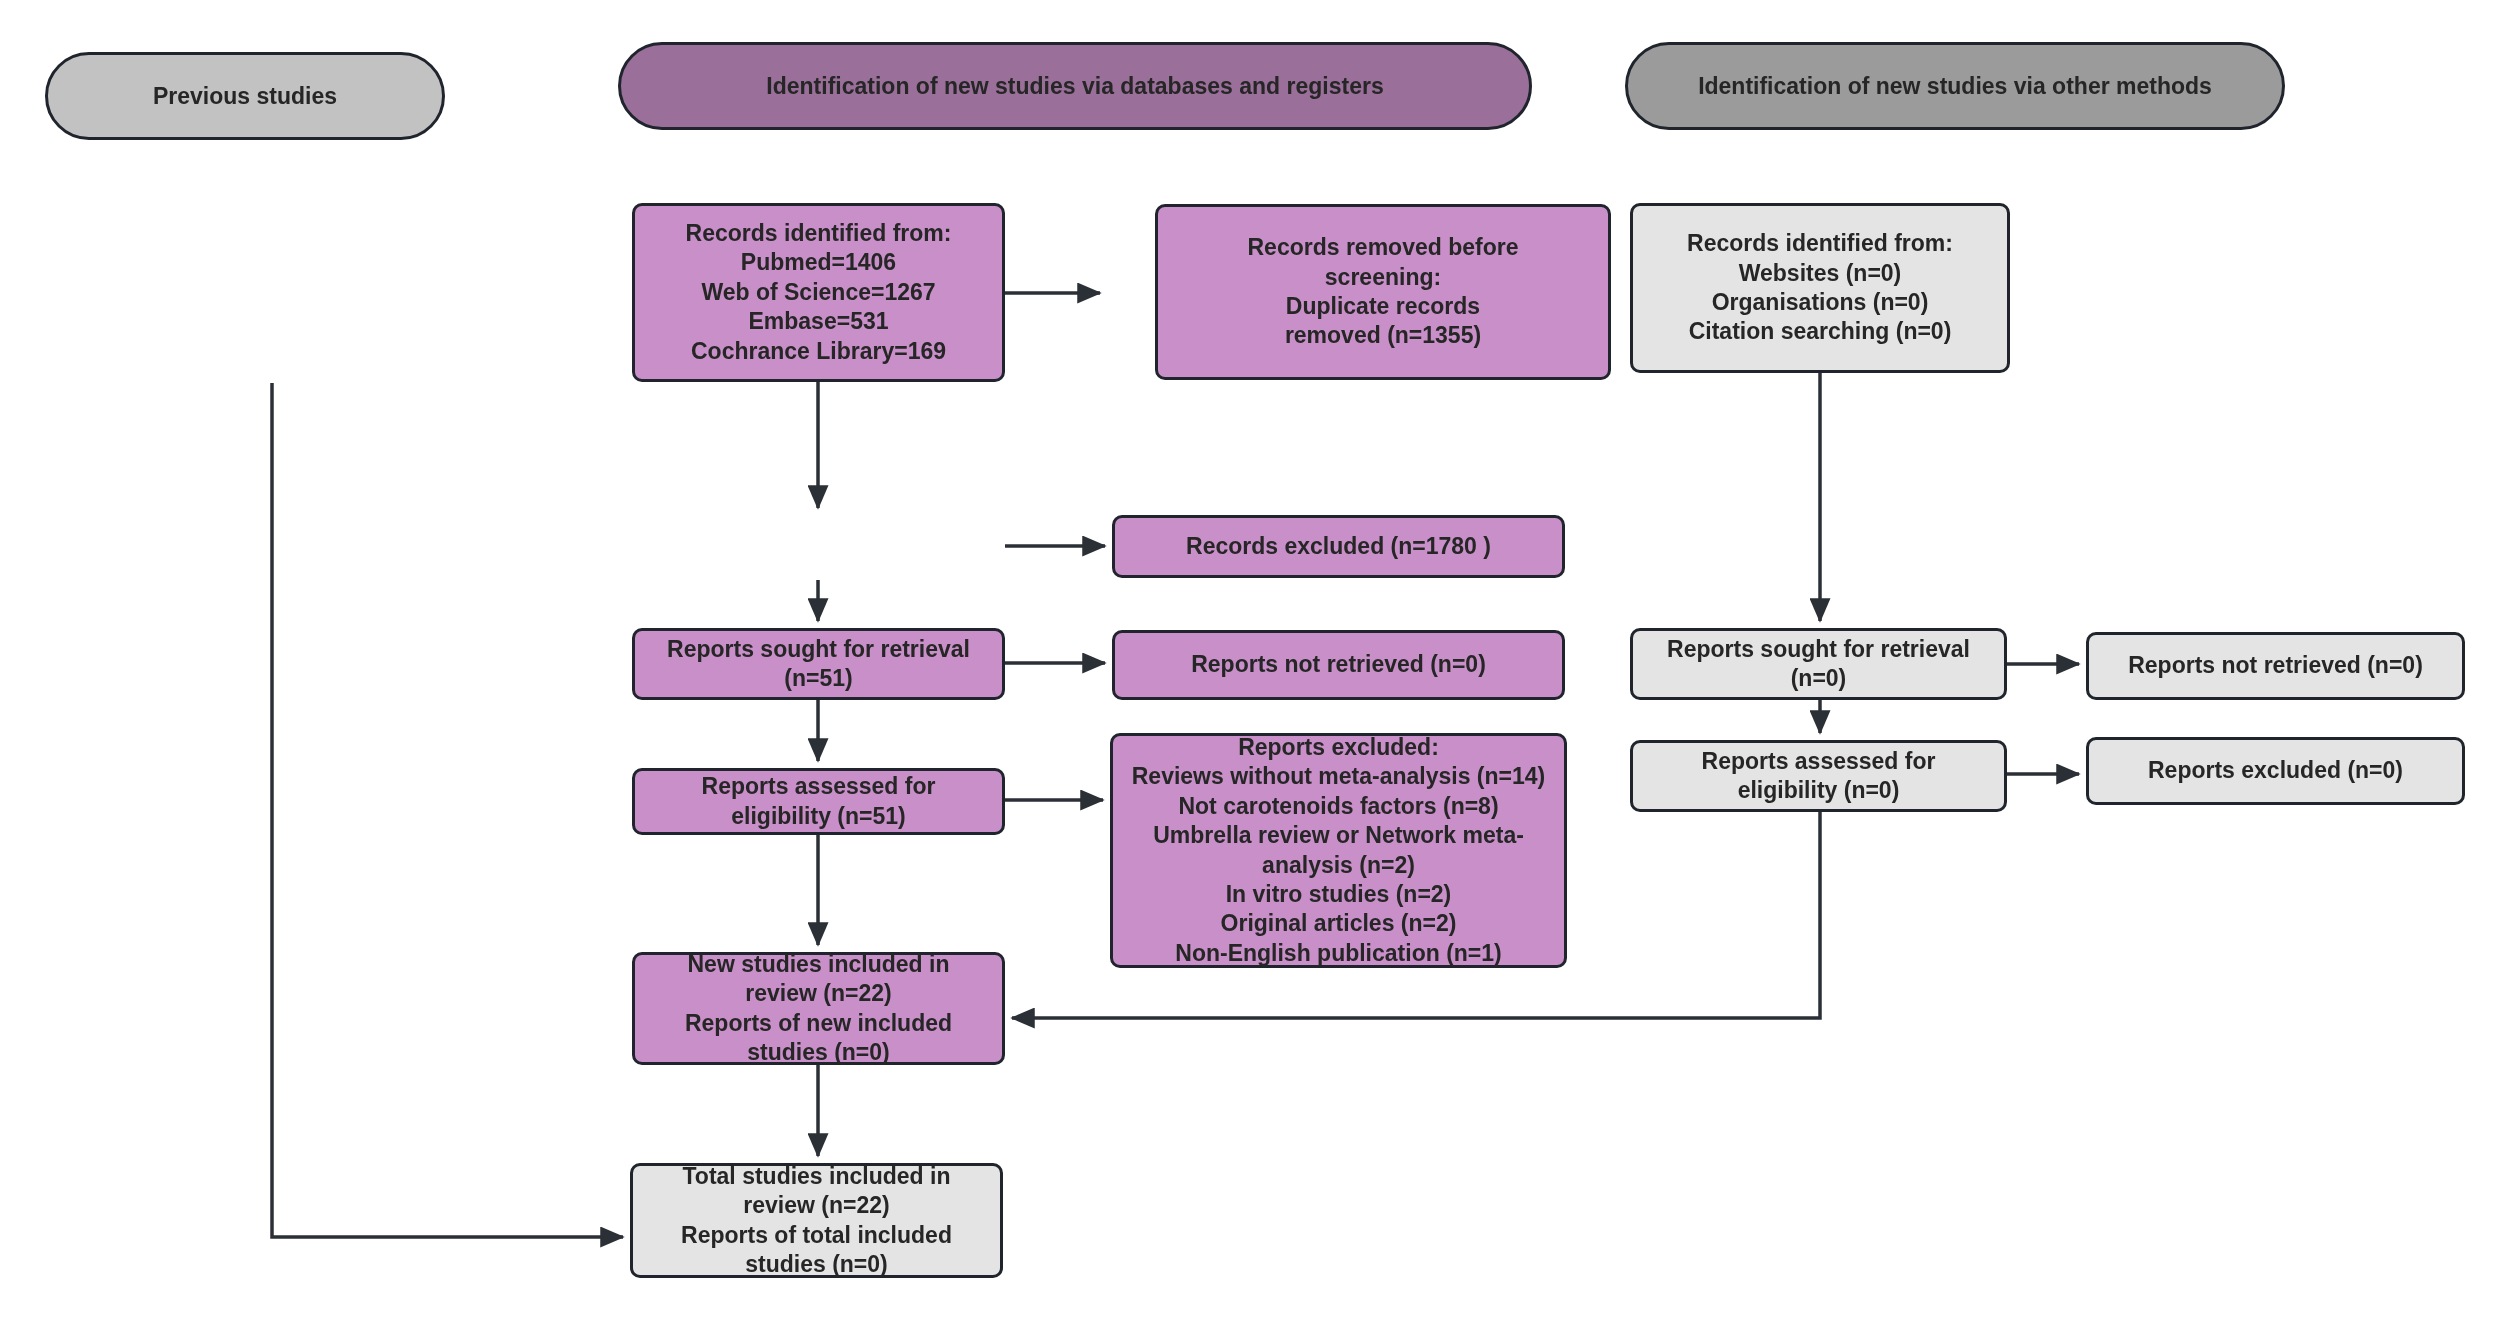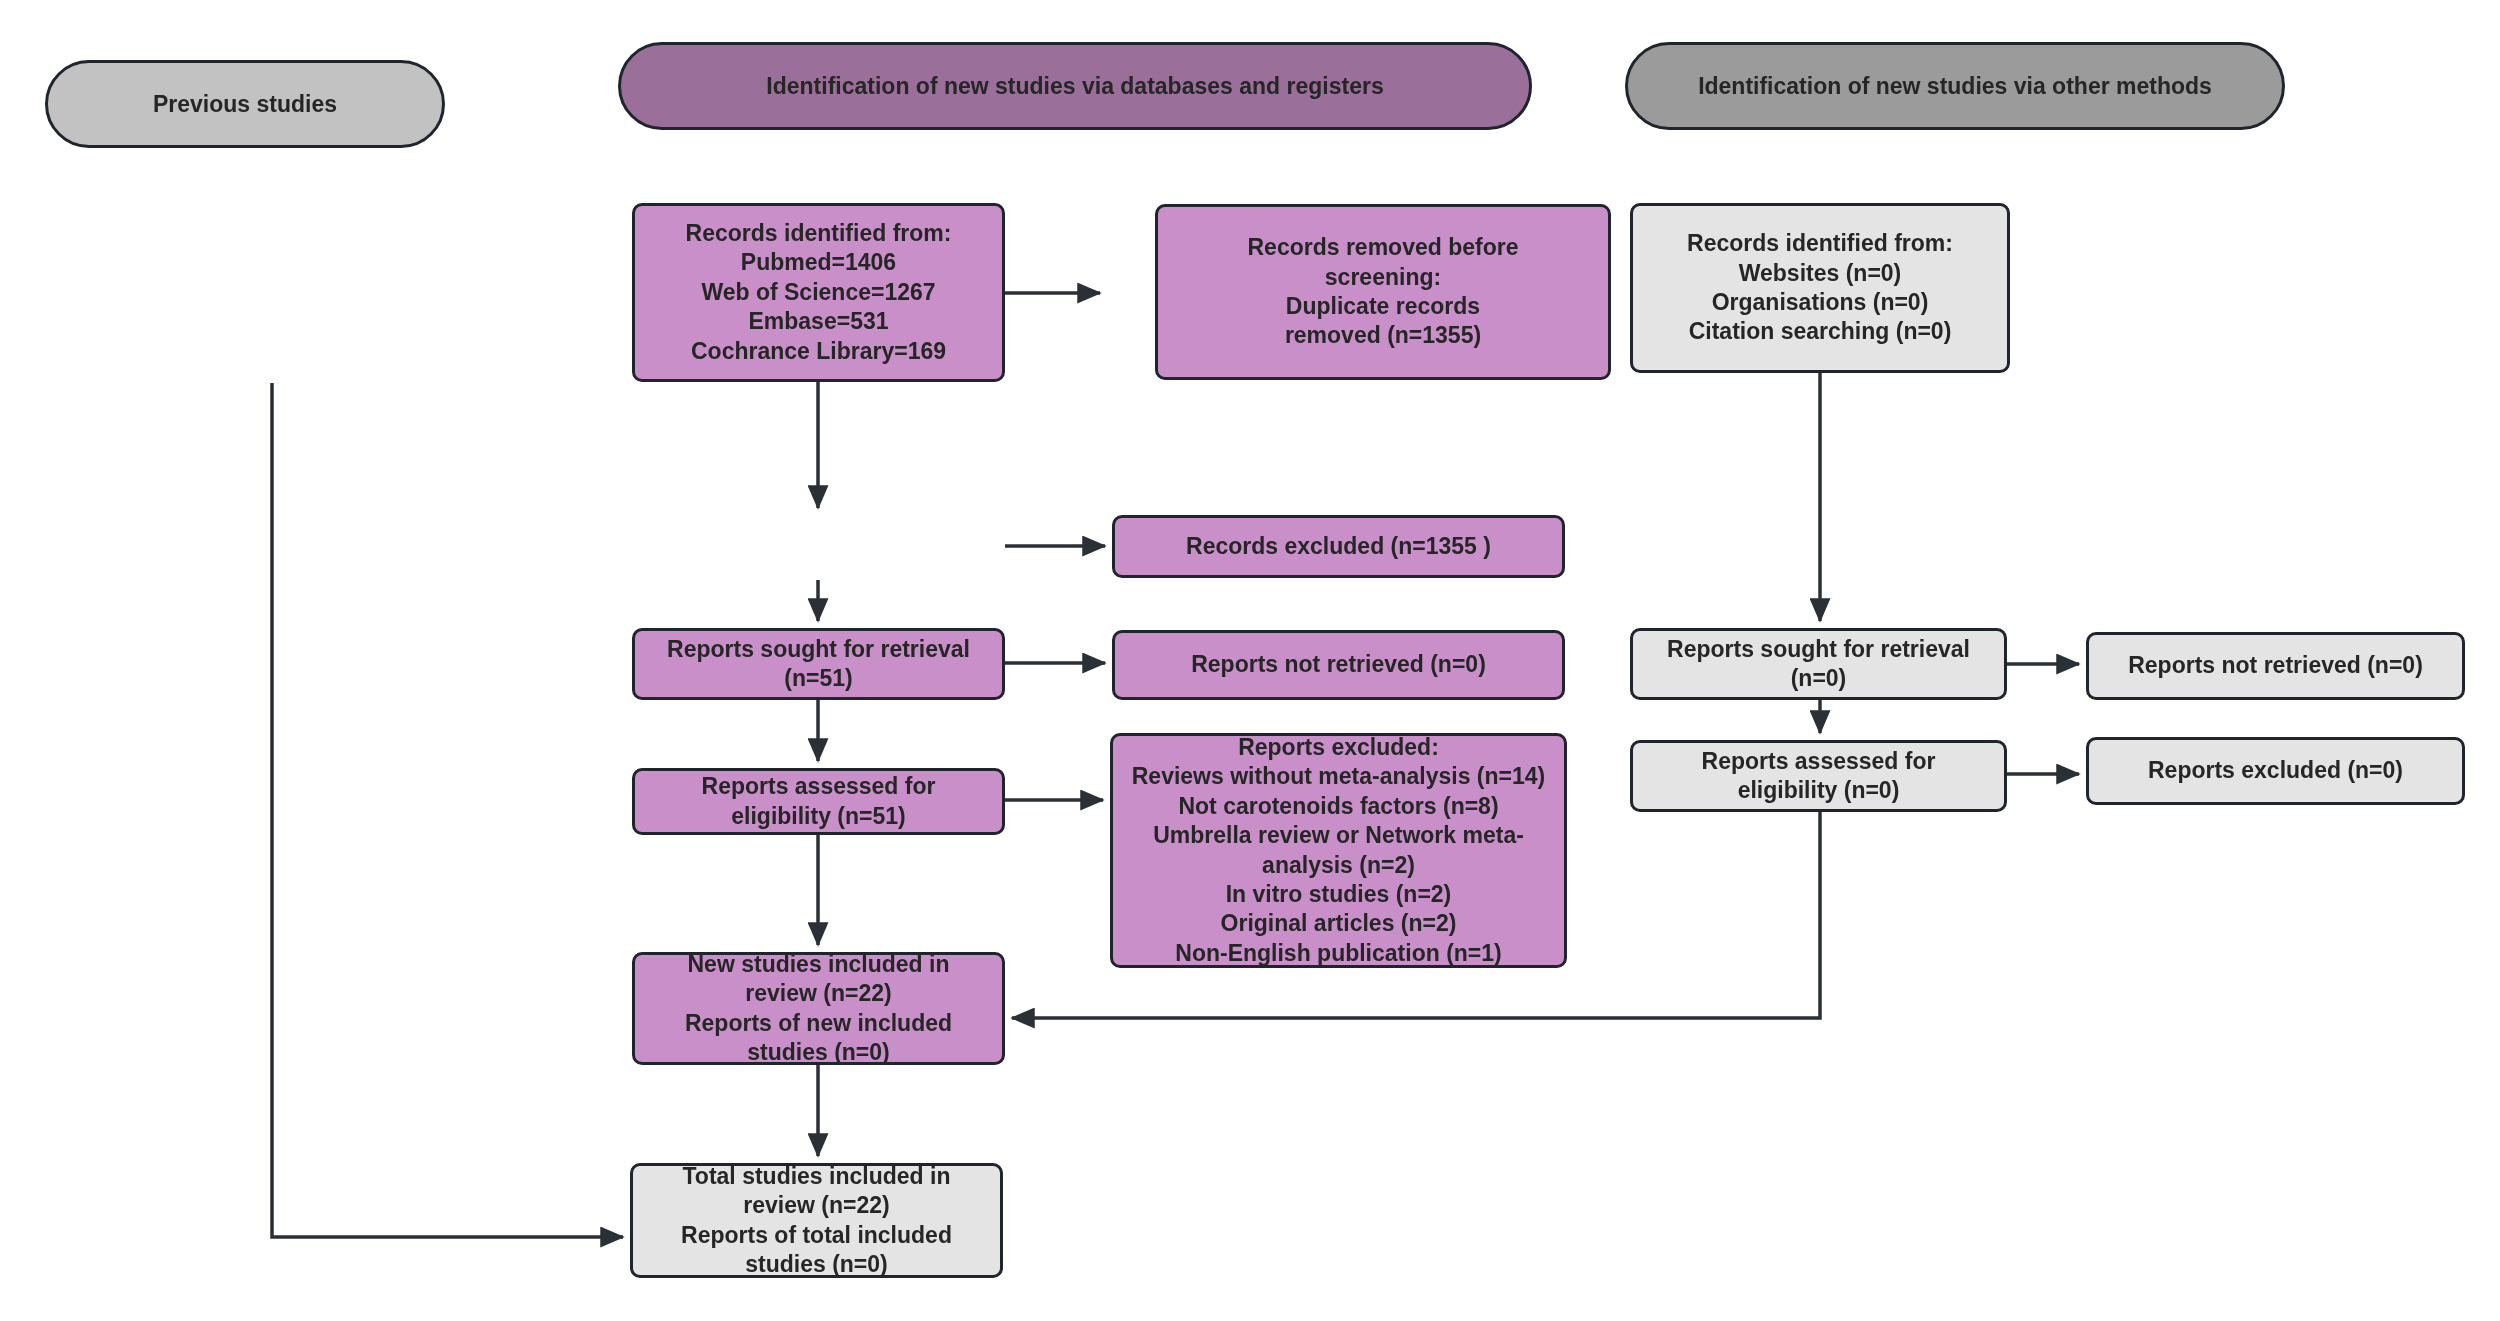--- a/index.html
+++ b/index.html
@@ -79,40 +79,40 @@
     <line x1="818" y1="835" x2="818" y2="945" marker-end="url(#ah)"></line>
     <line x1="818" y1="1065" x2="818" y2="1156" marker-end="url(#ah)"></line>
     <polyline points="1820,812 1820,1018 1012,1018" marker-end="url(#ah)"></polyline>
     <polyline points="272,383 272,1237 623,1237" marker-end="url(#ah)"></polyline>
     <line x1="1820" y1="373" x2="1820" y2="621" marker-end="url(#ah)"></line>
     <line x1="2007" y1="664" x2="2079" y2="664" marker-end="url(#ah)"></line>
     <line x1="1820" y1="700" x2="1820" y2="733" marker-end="url(#ah)"></line>
     <line x1="2007" y1="774" x2="2079" y2="774" marker-end="url(#ah)"></line>
   </svg>
 
-  <div class="pill gray-header-left" style="left:45px; top:60px; width:400px; height:88px;">Previous studies</div>
+  <div class="pill gray-header-left" style="left:45px; top:52px; width:400px; height:88px;">Previous studies</div>
 
   <div class="pill purple-header" style="left:618px; top:42px; width:914px; height:88px;">Identification of new studies via databases and registers</div>
 
   <div class="pill gray-header-right" style="left:1625px; top:42px; width:660px; height:88px;">Identification of new studies via other methods</div>
 
 
   <div class="box purple" style="left:632px; top:203px; width:373px; height:179px;">Records identified from:
 Pubmed=1406
 Web of Science=1267
 Embase=531
 Cochrance Library=169</div>
 
   <div class="box purple" style="left:1107px; top:204px; width:456px; height:176px;margin-left:48px;">Records removed before
 screening:
 Duplicate records
 removed (n=1355)</div>
 
 
-  <div class="box purple" style="left:1112px; top:515px; width:453px; height:63px;">Records excluded (n=1355 )</div>
+  <div class="box purple" style="left:1112px; top:515px; width:453px; height:63px;">Records excluded (n=1780 )</div>
 
   <div class="box purple" style="left:632px; top:628px; width:373px; height:72px;">Reports sought for retrieval
 (n=51)</div>
 
   <div class="box purple" style="left:1112px; top:630px; width:453px; height:70px;">Reports not retrieved (n=0)</div>
 
   <div class="box purple" style="left:632px; top:768px; width:373px; height:67px;">Reports assessed for
 eligibility (n=51)</div>
 
   <div class="box purple" style="left:1110px; top:733px; width:457px; height:235px;">Reports excluded:

